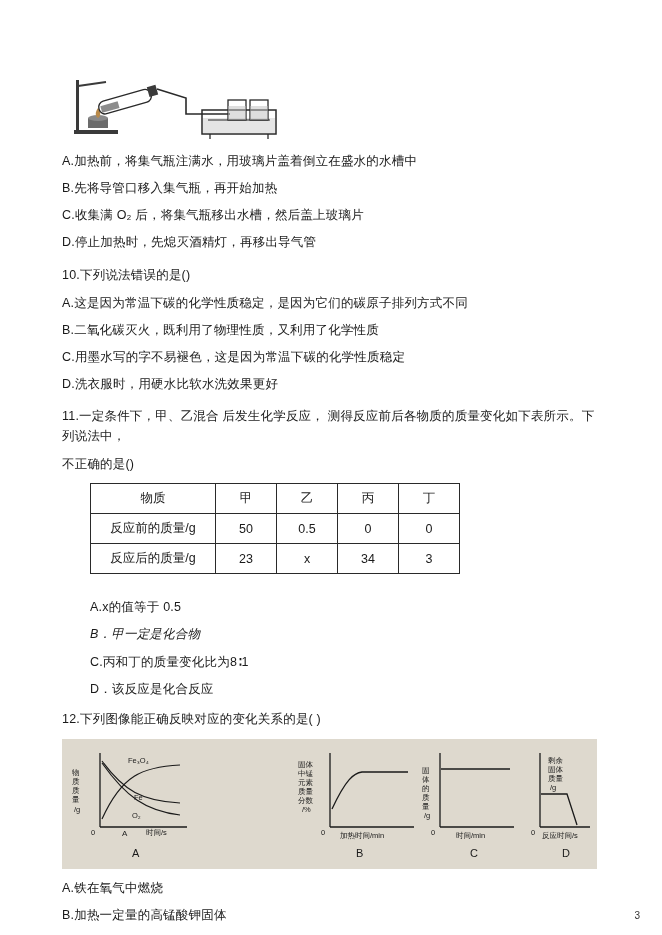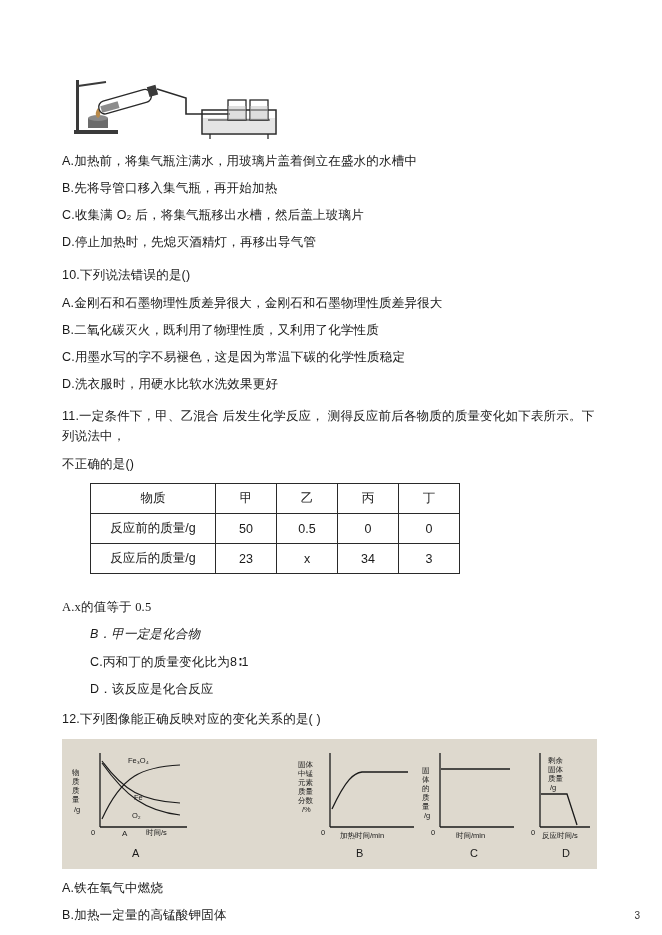--- a/index.html
+++ b/index.html
@@ -130,21 +130,21 @@
         <line x1="206" y1="72" x2="206" y2="77" stroke="#2a2a2a" stroke-width="1.3"></line>
       </svg>
     </div>
 
     <div class="choice">A.加热前，将集气瓶注满水，用玻璃片盖着倒立在盛水的水槽中</div>
     <div class="choice">B.先将导管口移入集气瓶，再开始加热</div>
     <div class="choice">C.收集满 O₂ 后，将集气瓶移出水槽，然后盖上玻璃片</div>
     <div class="choice">D.停止加热时，先熄灭酒精灯，再移出导气管</div>
 
     <div class="qline">10.下列说法错误的是()</div>
-    <div class="choice">A.金刚石和石墨物理性质差异很大，金刚石和石墨物理性质差异很大</div>
+    <div class="choice">A.这是因为常温下碳的化学性质稳定，是因为它们的碳原子排列方式不同</div>
     <div class="choice">B.二氧化碳灭火，既利用了物理性质，又利用了化学性质</div>
     <div class="choice">C.用墨水写的字不易褪色，这是因为常温下碳的化学性质稳定</div>
     <div class="choice">D.洗衣服时，用硬水比软水洗效果更好</div>
 
     <div class="qline">11.一定条件下，甲、乙混合 后发生化学反应，  测得反应前后各物质的质量变化如下表所示。下列说法中，</div>
     <div class="choice">不正确的是()</div>
 
     <table class="data">
       <tbody>
           <tr>
@@ -166,21 +166,21 @@
         <td class="col">23</td>
         <td class="col">x</td>
         <td class="col">34</td>
         <td class="col">3</td>
       </tr>
     </tbody>
       </table>
 
     <div class="spacer-8"></div>
 
-    <div class="choice choice-ind" style="font-family:Liberation Serif, serif;">A.x的值等于 0.5</div>
+    <div class="choice choice-ind" style="margin-left:28px;">A.x的值等于 0.5</div>
     <div class="choice choice-ind" style="margin-left:28px;font-style:italic;">B．甲一定是化合物</div>
     <div class="choice choice-ind" style="margin-left:28px;">C.丙和丁的质量变化比为8∶1</div>
     <div class="choice choice-ind" style="margin-left:28px;">D．该反应是化合反应</div>
 
     <div class="qline tight">12.下列图像能正确反映对应的变化关系的是( )</div>
 
     <div class="fig-graphs">
       <svg class="gsvg" width="535" height="130" viewBox="0 0 535 130">
         <rect x="0" y="0" width="535" height="130" fill="#ded9ce"></rect>
 

